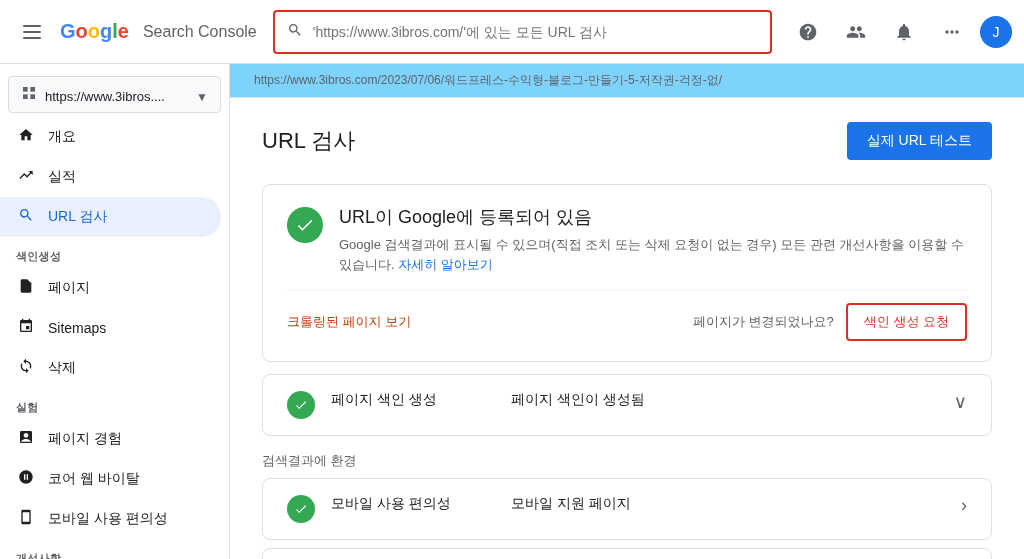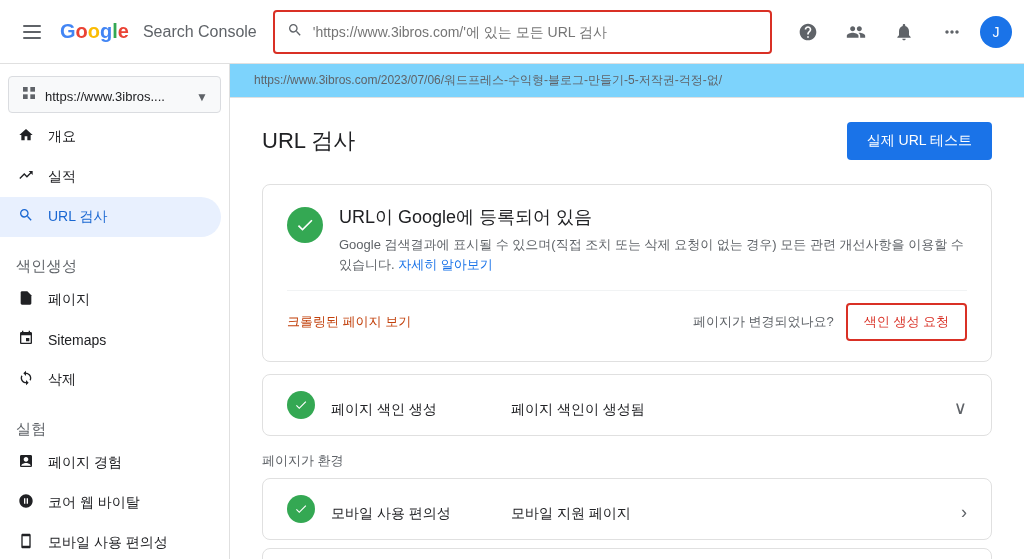--- a/index.html
+++ b/index.html
@@ -54,21 +54,21 @@
     .site-caret { color: #5f6368; font-size: 12px; }
 
     .nav-item {
       display: flex; align-items: center; padding: 10px 16px; gap: 12px;
       cursor: pointer; border-radius: 0 24px 24px 0; margin-right: 8px;
       color: #202124; font-size: 14px;
     }
     .nav-item.active { background: #e8f0fe; color: #1967d2; font-weight: 500; }
     .nav-item .nav-icon { font-size: 16px; width: 20px; text-align: center; }
     .nav-section-label {
-      font-size: 15px; color: #5f6368; padding: 20px 16px 4px; font-weight: 400;
+      font-size: 11px; color: #5f6368; padding: 12px 16px 4px; font-weight: 700;
       text-transform: none; letter-spacing: 0.3px;
     }
 
     
     .main { flex: 1; overflow-y: auto; background: #fff; }
     .breadcrumb-bar {
       padding: 8px 24px; border-bottom: 1px solid #e0e0e0;
       font-size: 12px; color: #5f6368; background: #7dd3fc;
     }
     .content { padding: 24px 32px; }
@@ -102,21 +102,21 @@
     .status-footer-right { display: flex; align-items: center; gap: 12px; }
     .changed-text { font-size: 13px; color: #5f6368; }
     .index-btn {
       padding: 8px 16px; background: #fff; color: #d93025; border: 2px solid #d93025;
       border-radius: 4px; font-size: 13px; cursor: pointer; font-weight: 500;
     }
 
     
     .collapsible-row {
       border: 1px solid #e0e0e0; border-radius: 8px; padding: 16px 24px;
-      margin-bottom: 8px; display: flex; align-items: flex-end; cursor: pointer;
+      margin-bottom: 8px; display: flex; align-items: flex-start; cursor: pointer;
       background: #fff;
     }
     .row-check { width: 28px; height: 28px; border-radius: 50%; background: #34a853;
       display: flex; align-items: center; justify-content: center; color: #fff;
       font-size: 15px; flex-shrink: 0; margin-right: 16px; }
     .row-label { font-size: 14px; font-weight: 500; color: #202124; min-width: 180px; }
     .row-value { font-size: 14px; color: #202124; flex: 1; }
     .row-chevron { color: #5f6368; margin-left: auto; font-size: 18px; }
 
     .section-label {
@@ -310,21 +310,21 @@
         <div class="row-check">
           <svg width="14" height="14" viewBox="0 0 24 24" fill="white">
               <path d="M9 16.17L4.83 12l-1.42 1.41L9 19 21 7l-1.41-1.41z"></path>
             </svg>
         </div>
         <span class="row-label">페이지 색인 생성</span>
         <span class="row-value">페이지 색인이 생성됨</span>
         <span class="row-chevron">∨</span>
       </div>
 
-      <div class="section-label">페이지가 환경</div>
+      <div class="section-label">검색결과에 환경</div>
 
       <div class="collapsible-row">
         <div class="row-check">
           <svg width="14" height="14" viewBox="0 0 24 24" fill="white">
               <path d="M9 16.17L4.83 12l-1.42 1.41L9 19 21 7l-1.41-1.41z"></path>
             </svg>
         </div>
         <span class="row-label">모바일 사용 편의성</span>
         <span class="row-value">모바일 지원 페이지</span>
         <span class="row-chevron">›</span>

